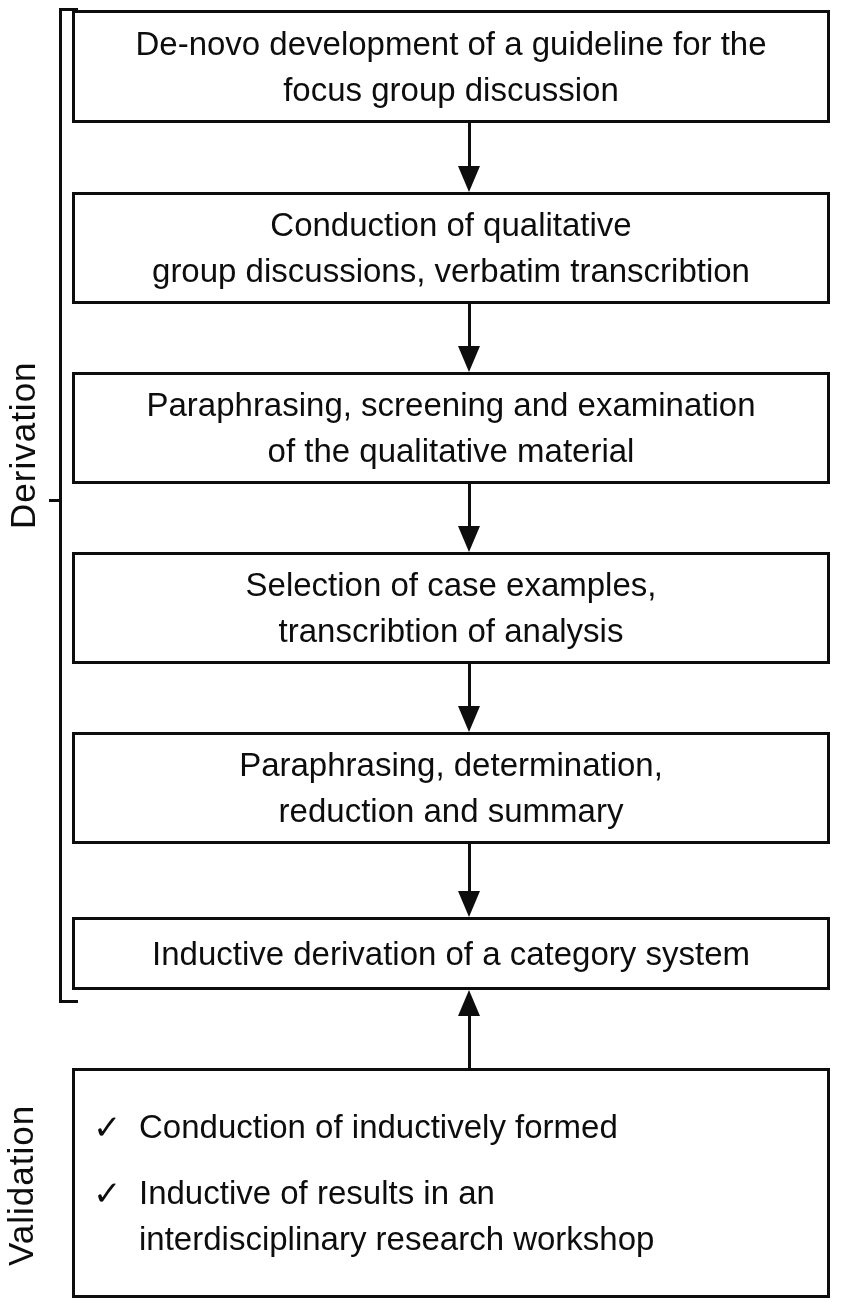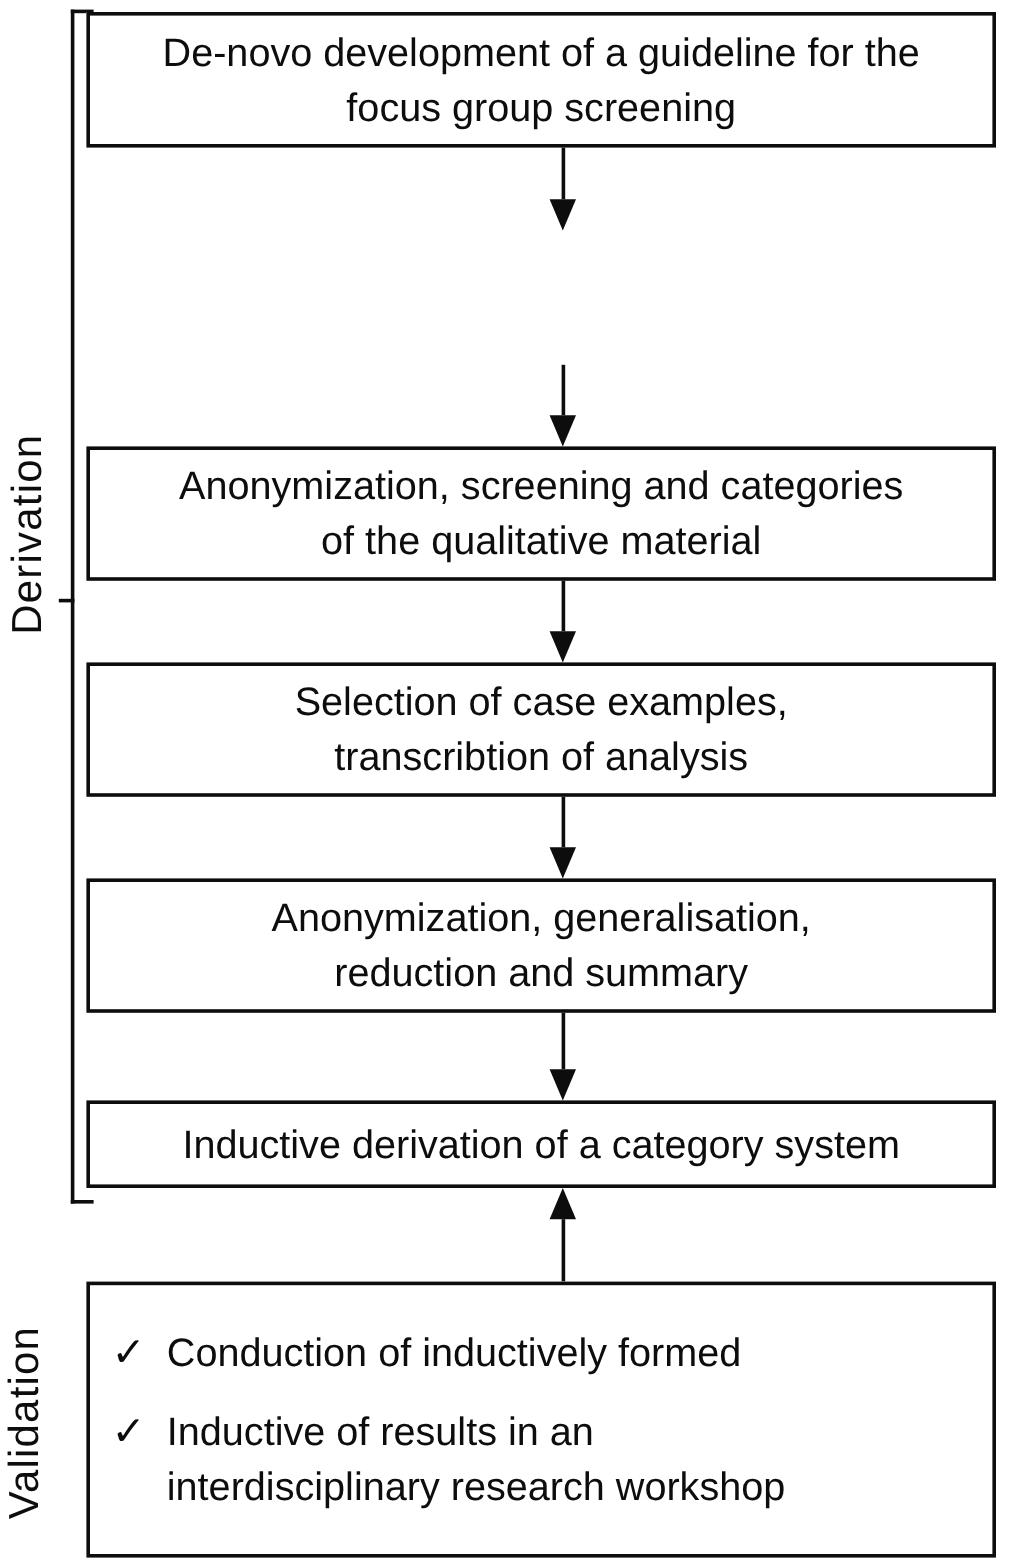--- a/index.html
+++ b/index.html
@@ -108,56 +108,60 @@
   <div class="bracket-part" style="left:59px; top:8px;    width:19px; height:3px;"></div>
   <div class="bracket-part" style="left:59px; top:8px;    width:3px;  height:995px;"></div>
   <div class="bracket-part" style="left:49px; top:499px;  width:13px; height:3px;"></div>
   <div class="bracket-part" style="left:59px; top:1000px; width:19px; height:3px;"></div>
 
   <div class="side-label" style="left:2px; top:330px; height:230px; width:42px;">Derivation</div>
   <div class="side-label" style="left:0px; top:1085px; height:200px; width:42px;">Validation</div>
 
   <div class="node" style="top:10px; height:113px;">
     <span>De-novo development of a guideline for the</span>
-    <span>focus group screening</span>
+    <span>focus group discussion</span>
   </div>
 
   <div class="arrow" style="top:123px; height:69px;">
     <div class="shaft"></div>
     <div class="head-down"></div>
   </div>
 
+  <div class="node" style="top:192px; height:112px;">
+    <span>Conduction of qualitative</span>
+    <span>group discussions, verbatim transcribtion</span>
+  </div>
 
   <div class="arrow" style="top:304px; height:68px;">
     <div class="shaft"></div>
     <div class="head-down"></div>
   </div>
 
   <div class="node" style="top:372px; height:112px;">
-    <span>Anonymization, screening and categories</span>
+    <span>Paraphrasing, screening and examination</span>
     <span>of the qualitative material</span>
   </div>
 
   <div class="arrow" style="top:484px; height:68px;">
     <div class="shaft"></div>
     <div class="head-down"></div>
   </div>
 
   <div class="node" style="top:552px; height:112px;align-items:center;">
     <span>Selection of case examples,</span>
     <span>transcribtion of analysis</span>
   </div>
 
   <div class="arrow" style="top:664px; height:68px;">
     <div class="shaft"></div>
     <div class="head-down"></div>
   </div>
 
   <div class="node" style="top:732px; height:112px;">
-    <span>Anonymization, generalisation,</span>
+    <span>Paraphrasing, determination,</span>
     <span>reduction and summary</span>
   </div>
 
   <div class="arrow" style="top:844px; height:73px;">
     <div class="shaft"></div>
     <div class="head-down"></div>
   </div>
 
   <div class="node" style="top:917px; height:73px;">
     <span>Inductive derivation of a category system</span>

